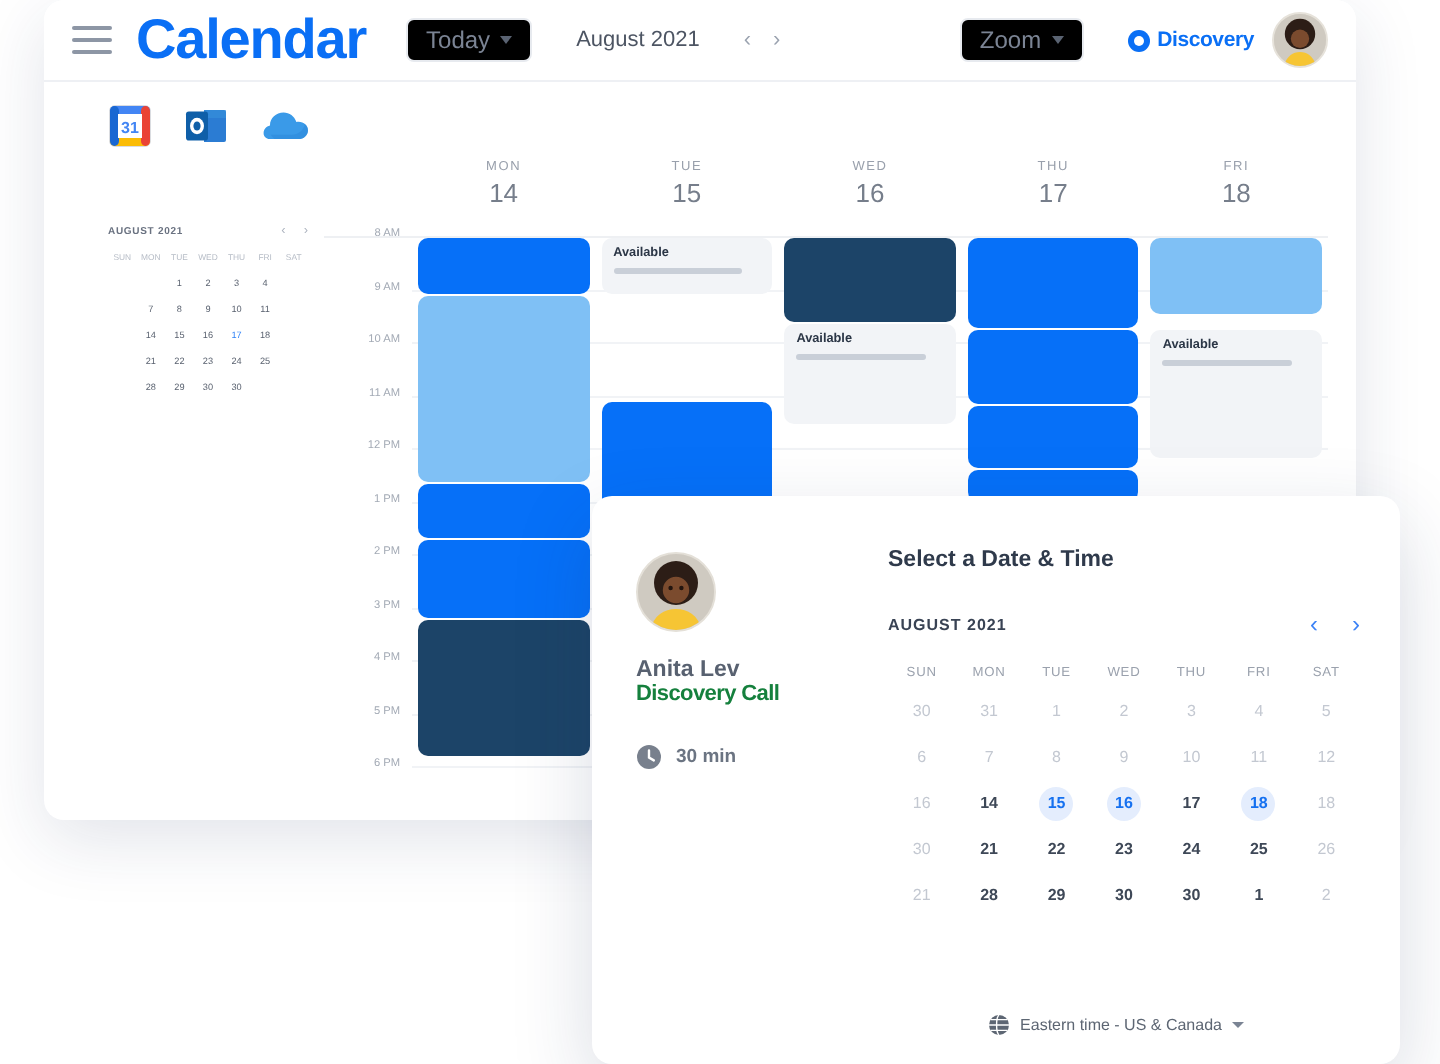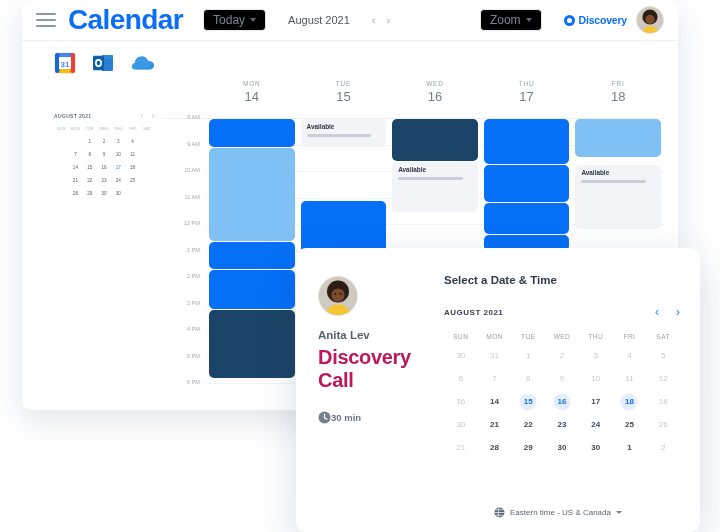--- a/index.html
+++ b/index.html
@@ -98,22 +98,22 @@
   
   .modal{
     position:absolute;left:296px;top:248px;width:404px;height:284px;
     background:#fff;border-radius:10px;
     box-shadow:0 14px 40px rgba(28,48,90,.17);
     display:flex;overflow:hidden;
   }
   .m-left{width:140px;padding:28px 0 4px 22px;box-sizing:border-box;}
   .m-avatar{width:38px;height:38px;border-radius:50%;background:#d8d3cb;overflow:hidden;position:relative;border:1px solid #e4e0d8;}
   .m-host{font-size:11.5px;color:#586170;margin-top:13px;font-weight:bold;}
-  .m-title{font-size:20px;color:#be185d;font-weight:bold;margin-top:5px;letter-spacing:-.3px;}
-  .m-meta{margin-top:19px;display:flex;align-items:center;}
+  .m-title{font-size:11px;color:#15803d;font-weight:bold;letter-spacing:-.3px;}
+  .m-meta{margin-top:19px;display:flex;align-items:center;gap:7px;}
   .m-meta .mtxt{font-size:9.5px;color:#6b7482;font-weight:bold;}
 
   .m-right{flex:1;padding:26px 20px 0 8px;box-sizing:border-box;}
   .m-sel{font-size:11.5px;color:#2f3a4b;font-weight:bold;}
   .m-monthrow{display:flex;align-items:center;margin-top:19px;}
   .m-month{font-size:8px;color:#394354;font-weight:bold;letter-spacing:.5px;}
   .m-navs{margin-left:auto;display:flex;gap:17px;font-size:12px;color:#3b82f6;}
   .m-navs span{cursor:pointer;}
   .m-dow{display:grid;grid-template-columns:repeat(7,1fr);margin-top:14px;}
   .m-dow div{font-size:6.6px;color:#9aa1ad;text-align:center;letter-spacing:.4px;}

